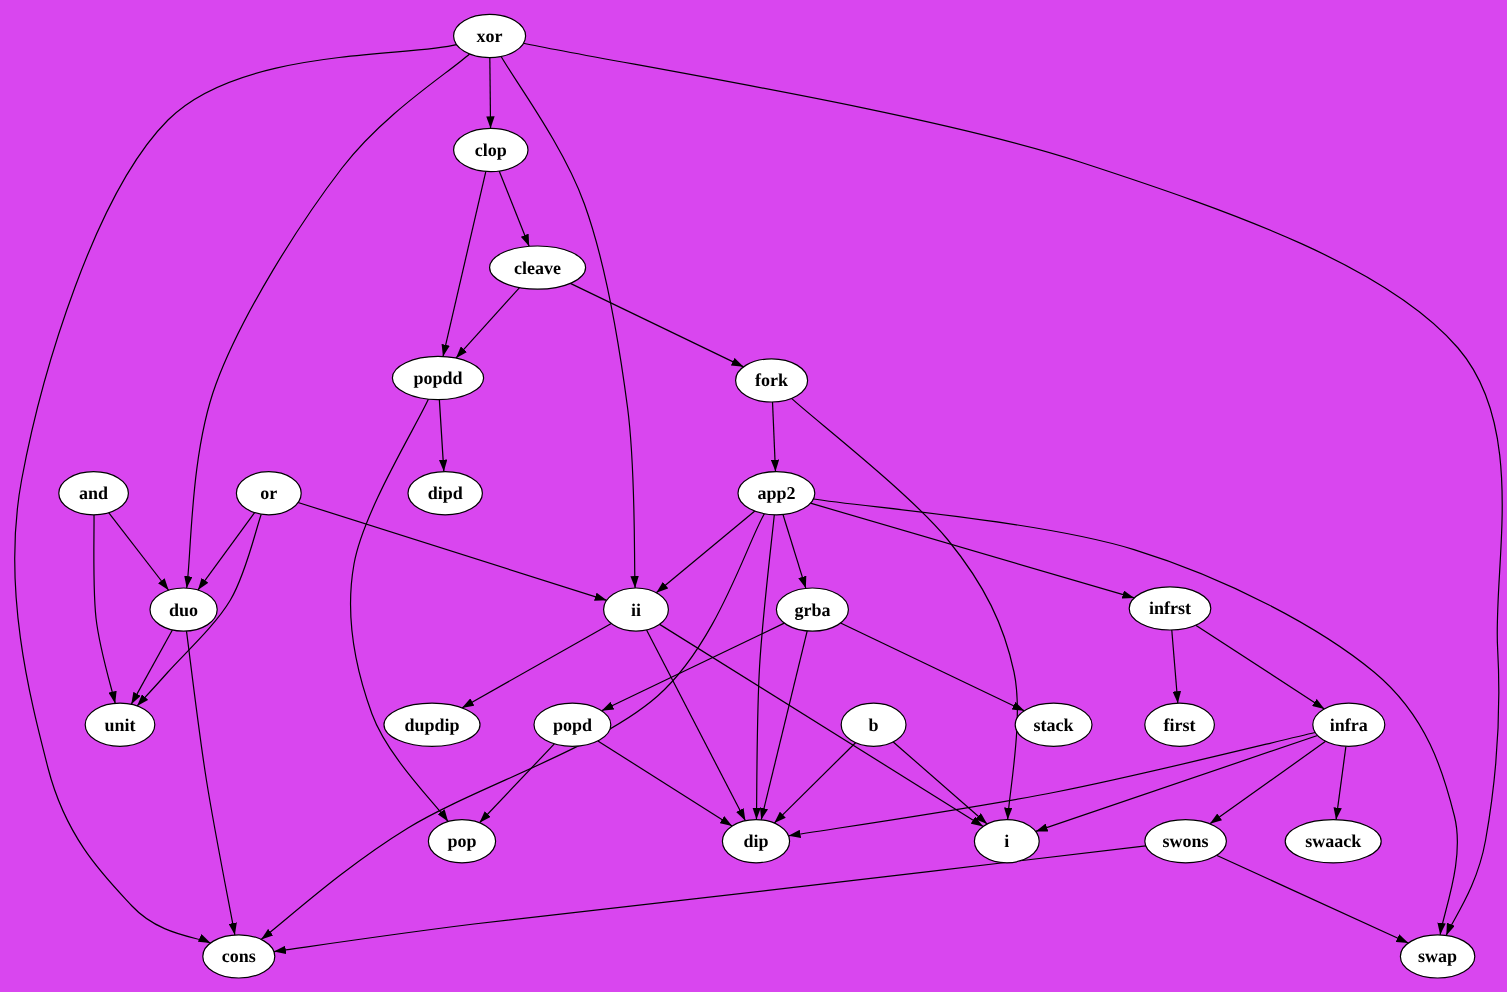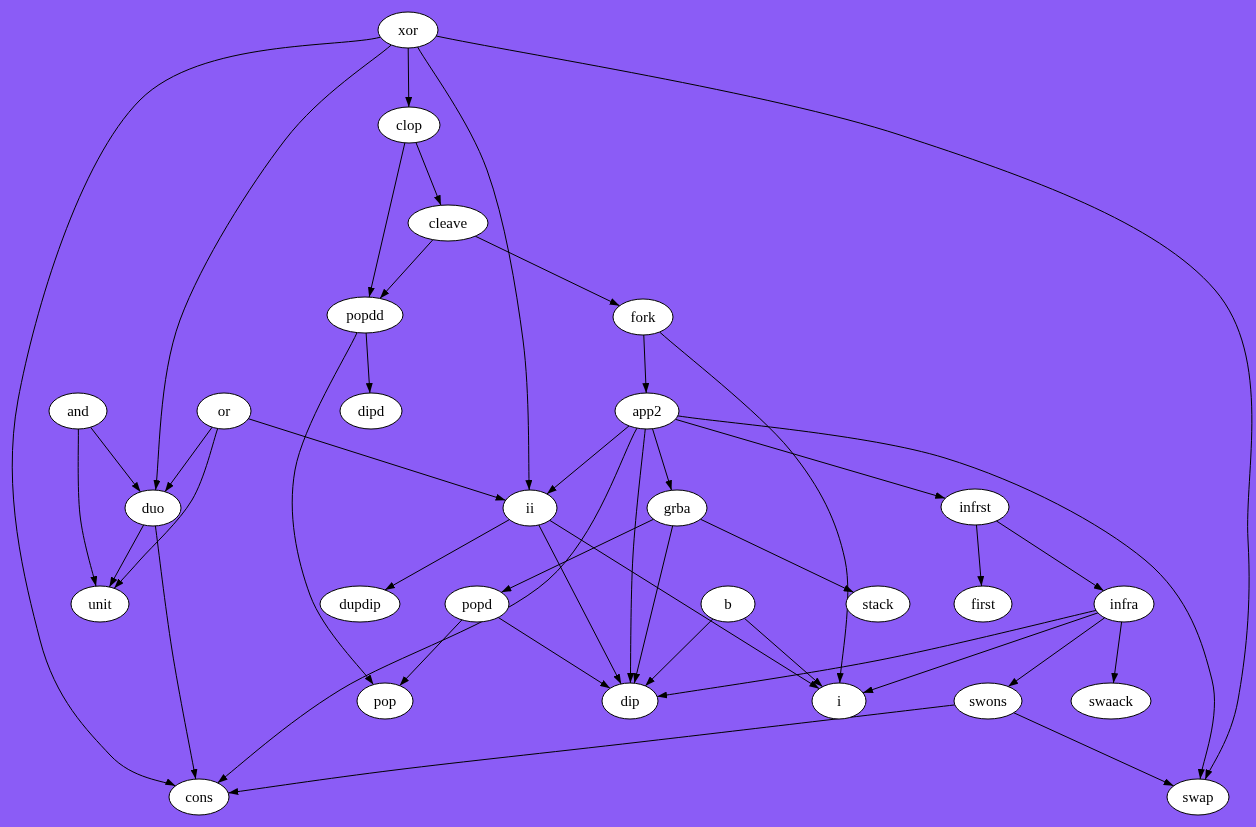--- a/index.html
+++ b/index.html
@@ -3,22 +3,23 @@
 <meta charset="utf-8">
 <style>
   html, body {
     margin: 0;
     padding: 0;
     background: #ffffff;
   }
   .graph-wrap {
     width: 1256px;
     height: 827px;
-    background: #8b5cf6;
+    background: #d946ef;
     overflow: hidden;
+    font-weight: bold;
   }
   svg { display: block; }
   .node-shape {
     fill: #ffffff;
     stroke: #000000;
     stroke-width: 1;
   }
   .node-label {
     font-family: "Liberation Serif", "DejaVu Serif", serif;
     font-size: 15px;

